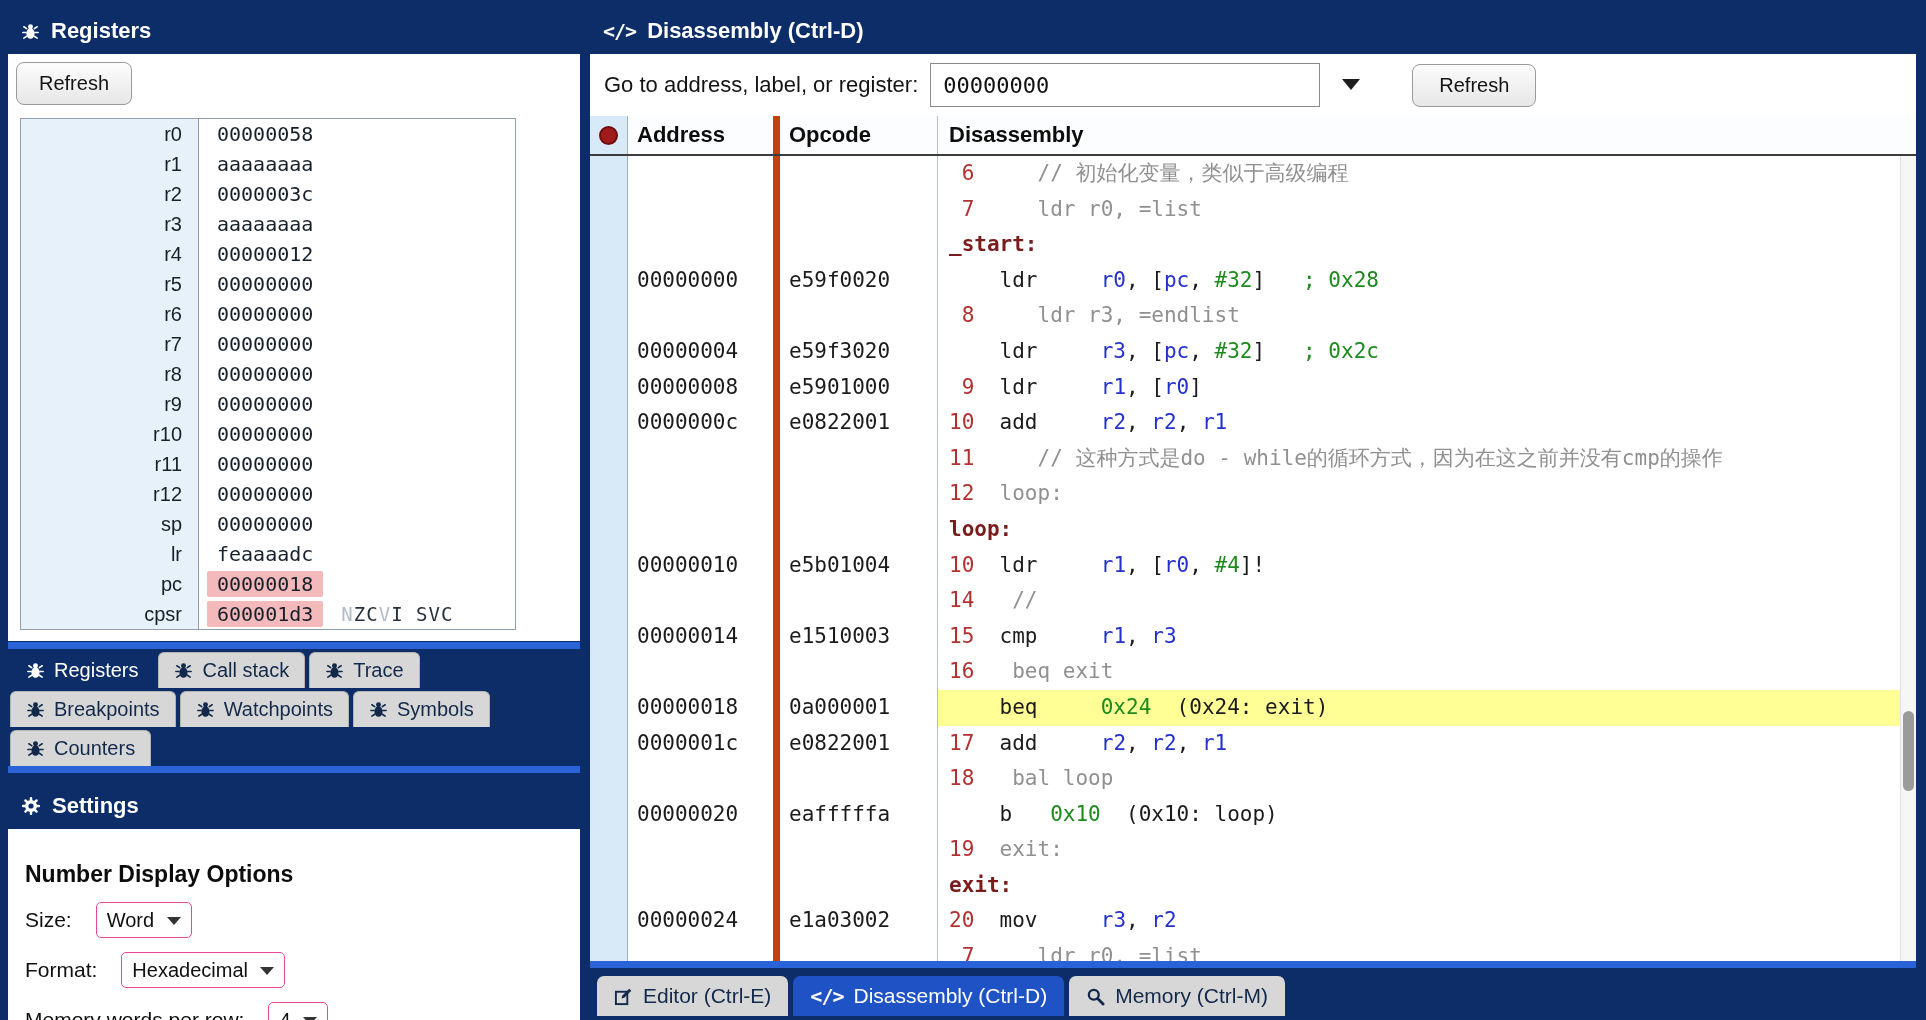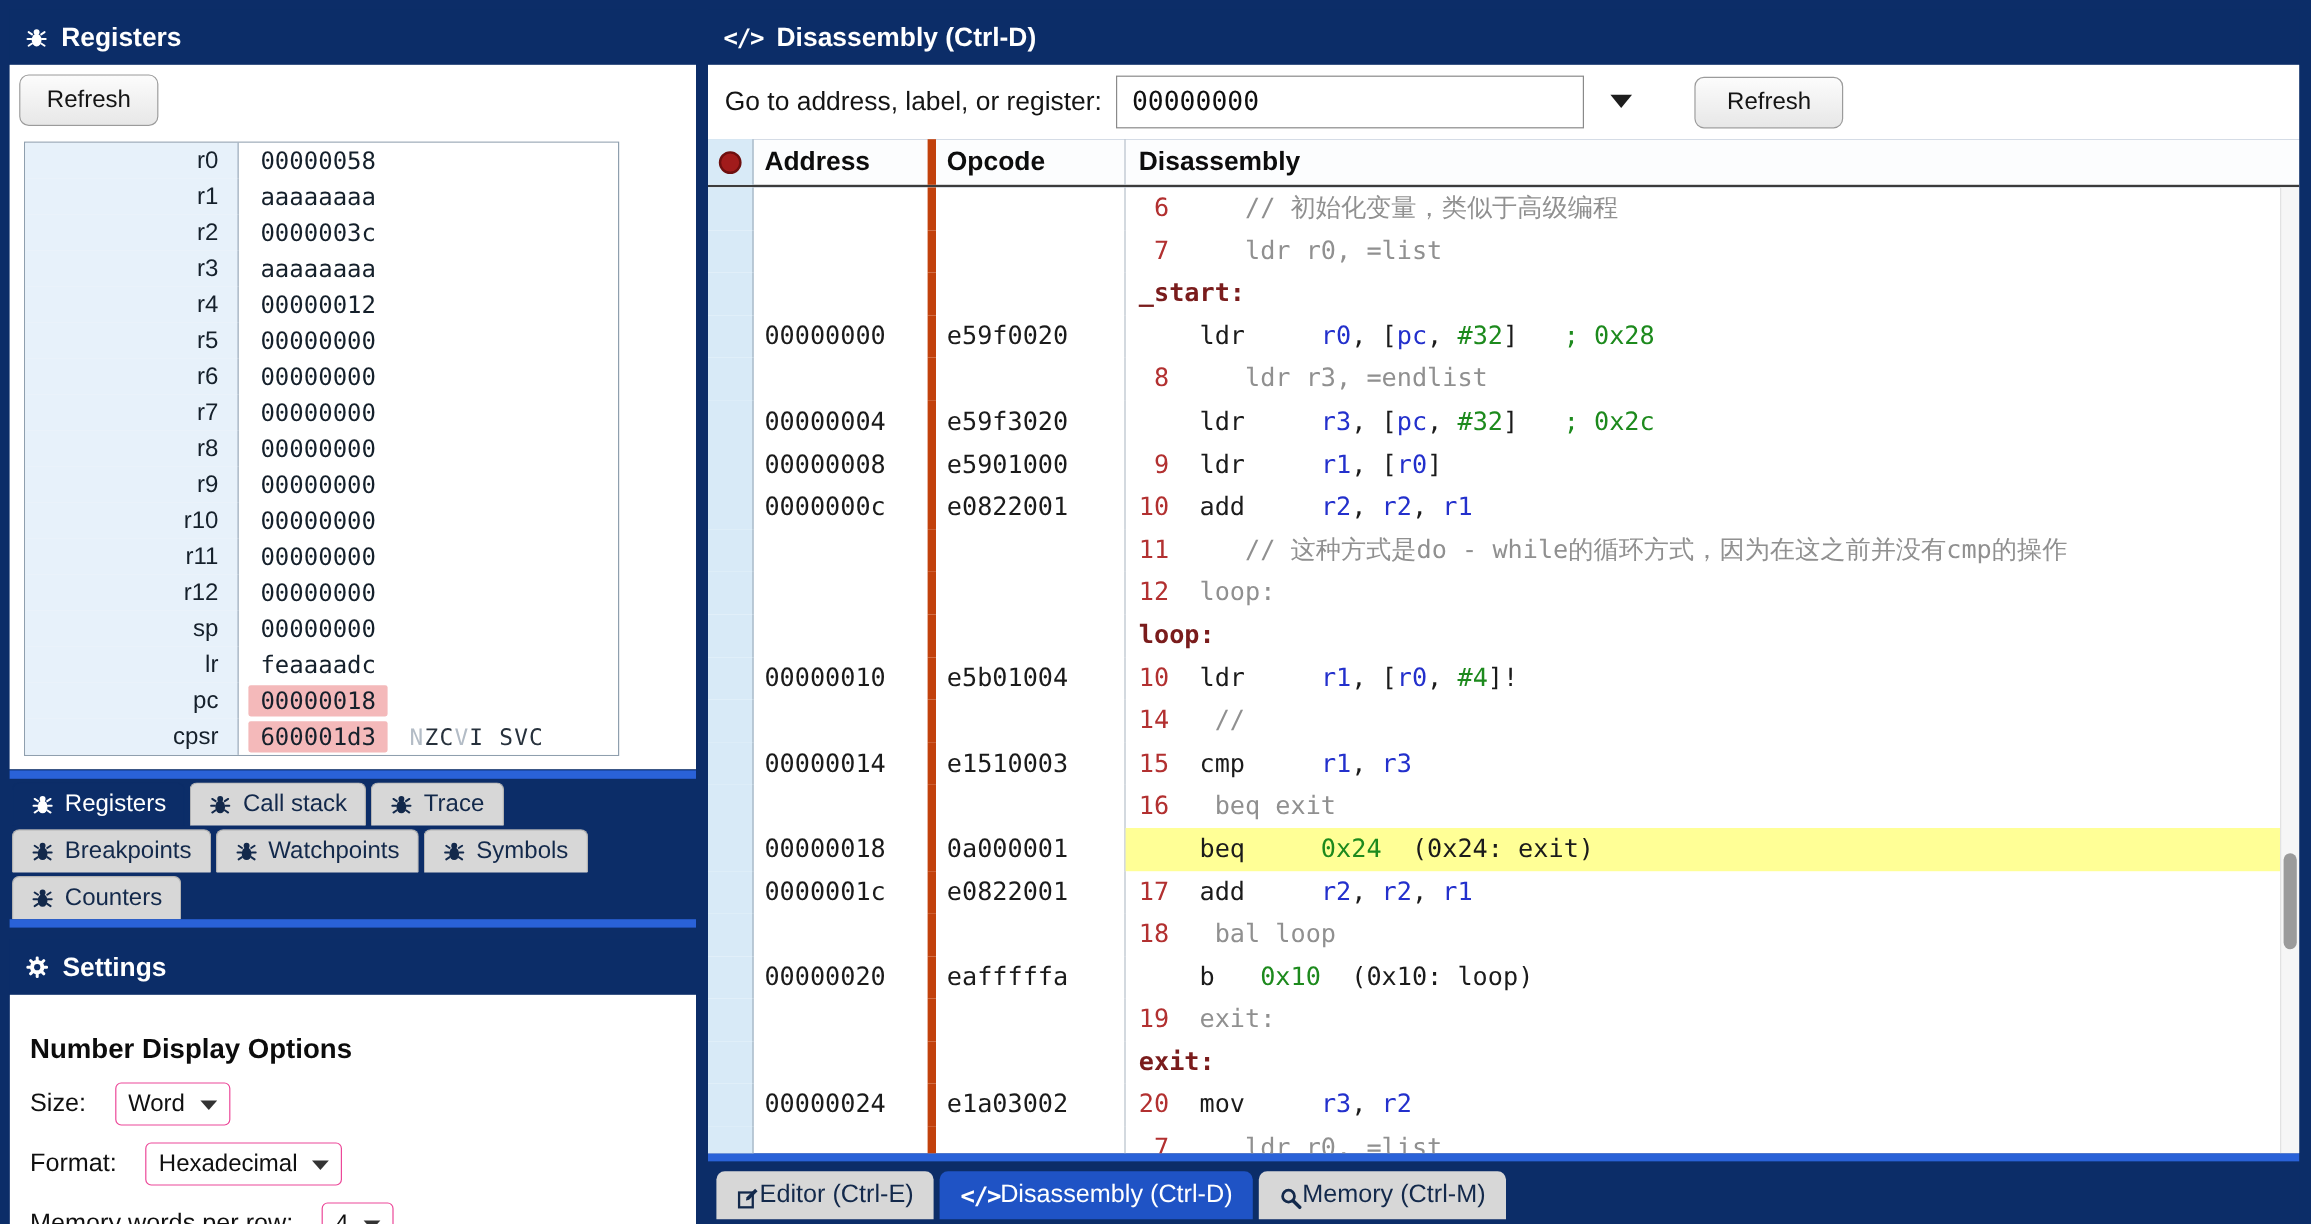--- a/index.html
+++ b/index.html
@@ -90,21 +90,21 @@
   .c-s{color:var(--src-gray)}
   .c-l{color:var(--label-maroon);font-weight:bold}
   .c-k{color:#1b1b1b}
   .c-r{color:var(--reg-blue)}
   .c-g{color:var(--imm-green)}
 
   .dscrollbar{position:absolute;top:0;right:0;bottom:0;width:16px;background:#f6f6f6;border-left:1px solid #e2e2e2}
   .dthumb{position:absolute;left:2px;right:2px;top:69%;height:80px;background:#9b9b9b;border-radius:7px}
 
   .bottom-tabs{height:52px;flex:none;background:var(--navy);display:flex;align-items:flex-end;gap:5px;padding:0 0 4px 7px}
-  .btab{display:flex;align-items:flex-end;padding:8px 17px;background:var(--tab-bg);color:#13294b;
+  .btab{display:flex;align-items:center;gap:10px;padding:8px 17px;background:var(--tab-bg);color:#13294b;
         border-radius:7px 7px 0 0;font-size:21px;cursor:pointer;white-space:nowrap}
   .btab.active{background:var(--active-tab);color:#fff}
 </style>
 </head>
 <body>
 
 <div class="screen">
 
   <div class="left-col">
 

